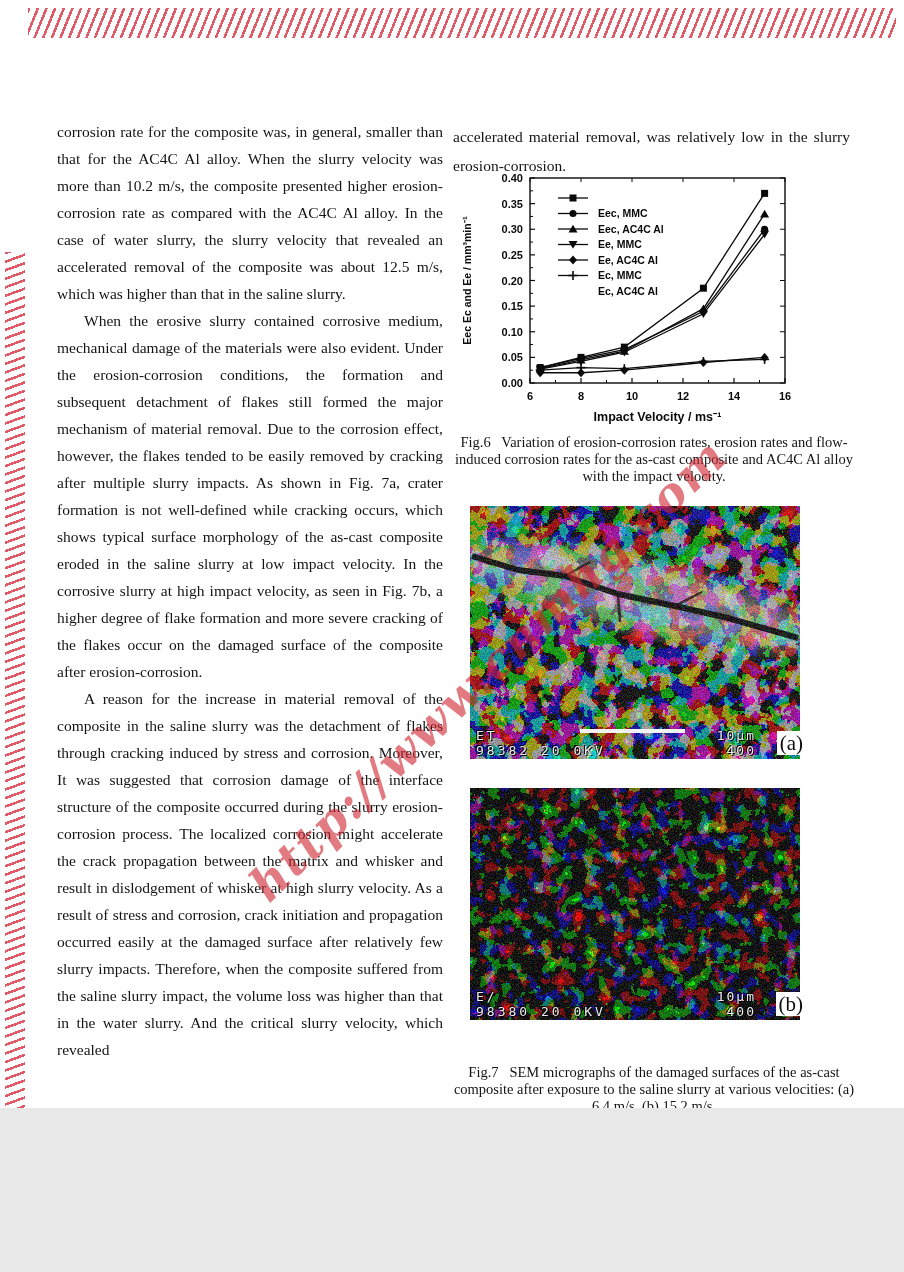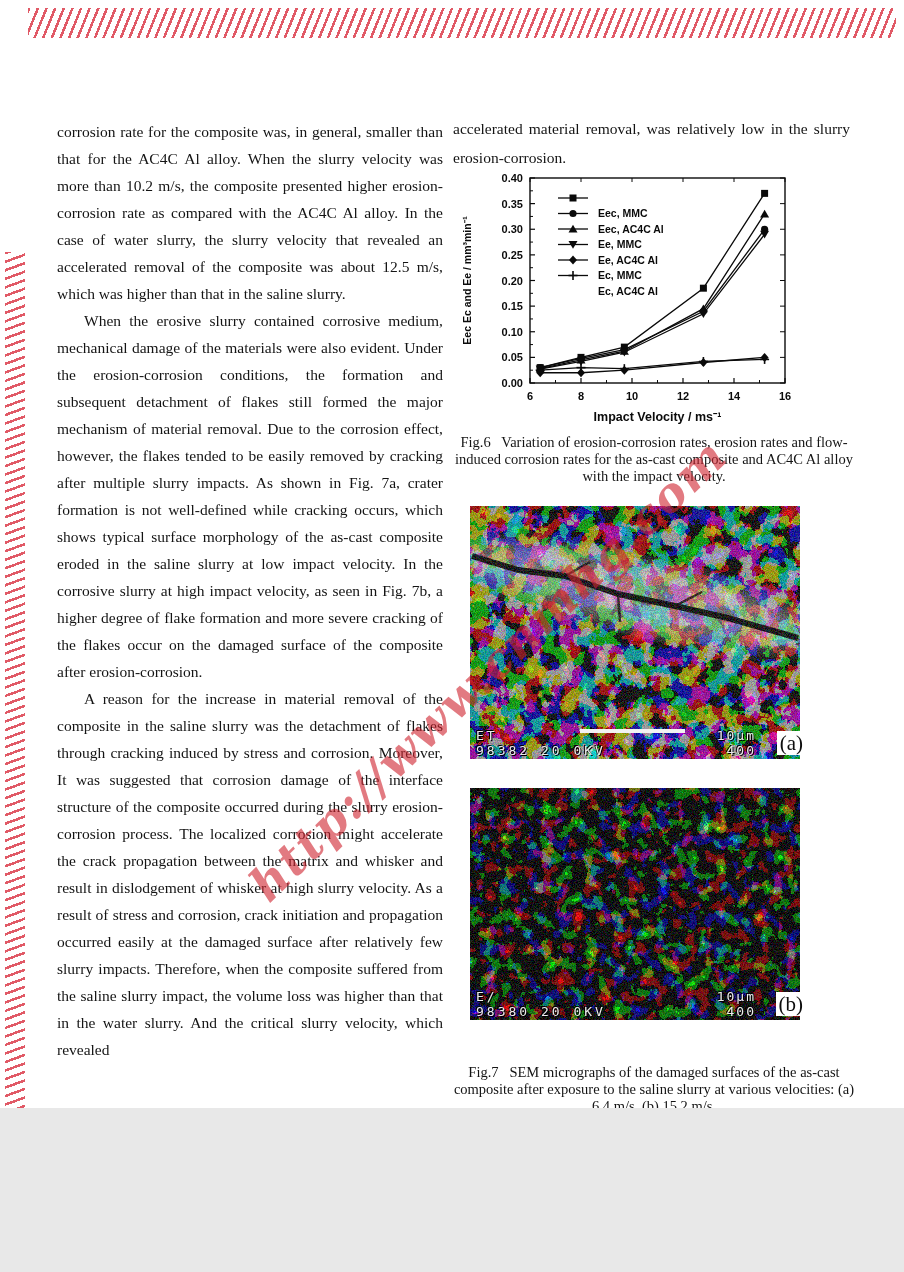--- a/index.html
+++ b/index.html
@@ -11,21 +11,21 @@
   .hatch-top{left:28px;top:8px;width:868px;height:30px;}
   .hatch-left{left:5px;top:252px;width:20px;height:1014px;
     background:repeating-linear-gradient(160deg,#d93040 0 2.5px,transparent 2.5px 8px);}
   .hatch-bottom{left:5px;top:1234px;width:891px;height:32px;}
 
   .colL{position:absolute;left:57px;top:118px;width:386px;font-size:15.5px;line-height:27px;
         text-align:justify;}
   .colL p{margin:0;}
   .colL p.ind{text-indent:27px;}
 
-  .introR{position:absolute;left:453px;top:114px;width:397px;font-size:15.5px;line-height:29px;
+  .introR{position:absolute;left:453px;top:122px;width:397px;font-size:15.5px;line-height:29px;
         text-align:justify;margin:0;}
 
   .chart-wrap{position:absolute;left:455px;top:166px;width:350px;height:274px;}
 
   .caption{position:absolute;font-size:14.5px;line-height:17px;text-align:center;}
   .cap6{left:446px;top:434px;width:416px;}
   .cap7{left:446px;top:1064px;width:416px;}
 
   .sem{position:absolute;background:#0f766e;}
   .sem-a{left:470px;top:506px;width:330px;height:253px;}

